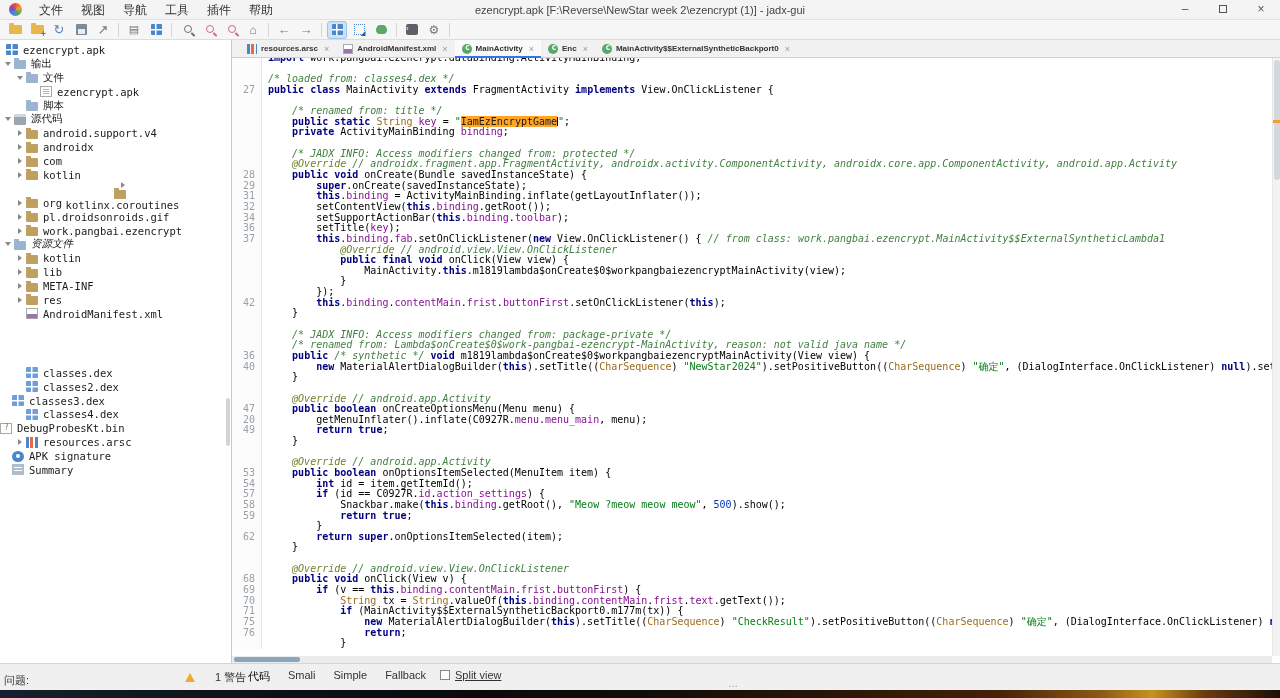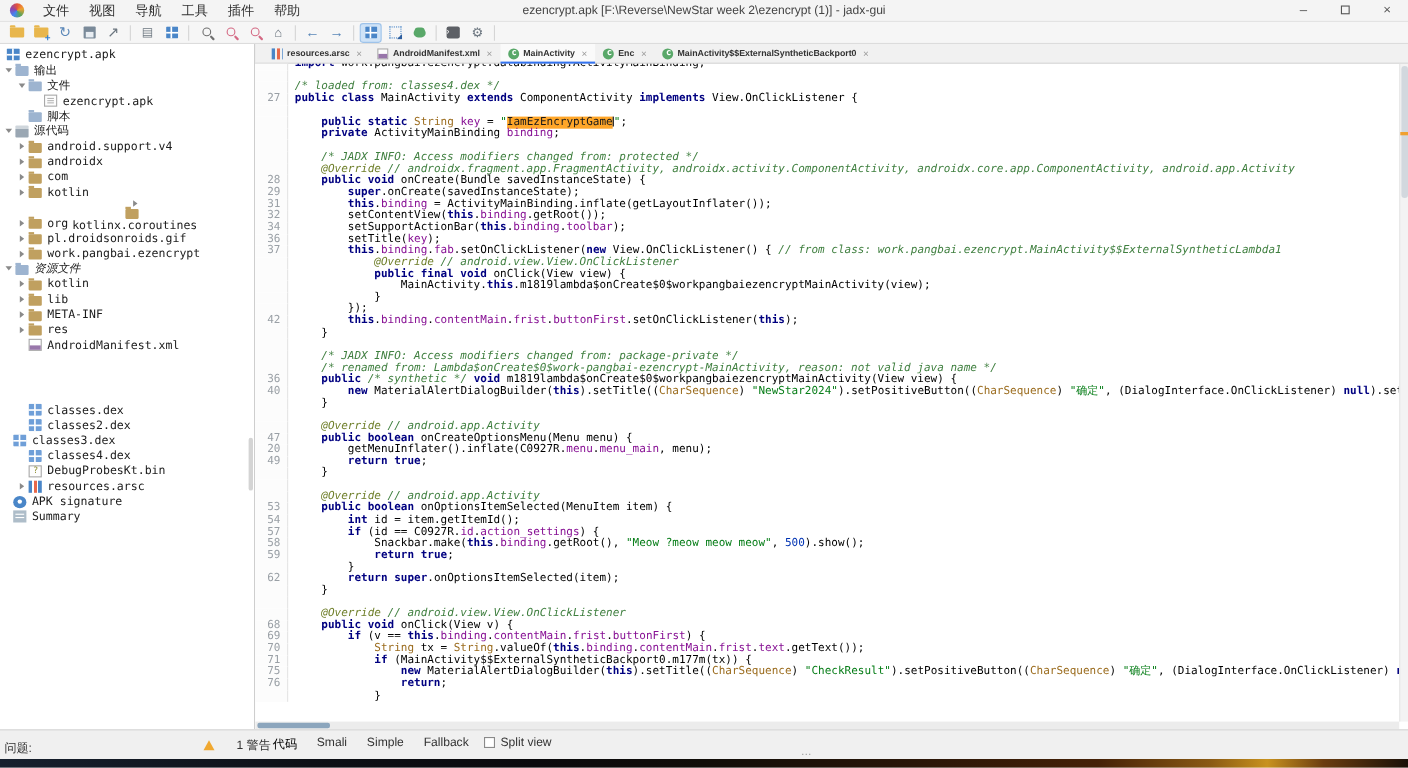--- a/index.html
+++ b/index.html
@@ -100,21 +100,21 @@
   .hscroll .thumb { position:absolute; left:2px; top:1px; width:66px; height:5px; background:#8ca6bd; border-radius:2px; }
 
   
   .bottombar { height:27px; background:#f0f0f0; border-top:1px solid #d5d5d5; position:relative; font-size:11px; color:#333; }
   .problems { position:absolute; left:4px; bottom:2px; }
   .warnbox { position:absolute; left:185px; top:6px; display:flex; align-items:center; gap:20px; }
   .warn-tri { width:0; height:0; border-left:5px solid transparent; border-right:5px solid transparent; border-bottom:9px solid #f0a830; }
   .viewtabs { position:absolute; left:248px; top:5px; display:flex; gap:18px; }
   .viewtab { color:#333; }
   .viewtab.active { color:#000; }
-  .splitview { position:absolute; left:440px; top:5px; display:flex; align-items:center; gap:5px; }
+  .splitview { position:absolute; left:440px; top:5px; display:flex; align-items:center; gap:5px;text-decoration:underline; }
   .checkbox { width:10px; height:10px; background:#fff; border:1px solid #8a8a8a; }
   .dots { position:absolute; left:728px; top:14px; color:#9a9a9a; font-size:10px; letter-spacing:2px; }
 
   
   .deskstrip { position:absolute; left:0; right:0; bottom:0; height:8px;
      background:linear-gradient(90deg,#16202e 0%,#0d1016 22%,#0a0a0d 38%,#100d08 50%,#2a1608 65%,#452107 78%,#8a5a14 86%,#c8921e 90%,#6b3d10 94%,#1a1008 100%); }
 </style>
 </head>
 <body>
 
@@ -340,21 +340,21 @@
         <span>classes2.dex</span>
       </div>
       <div class="tree-row" style="padding-left: 12px;">
         <span class="tico t-dex"></span>
         <span>classes3.dex</span>
       </div>
       <div class="tree-row" style="padding-left: 26px;">
         <span class="tico t-dex"></span>
         <span>classes4.dex</span>
       </div>
-      <div class="tree-row" style="padding-left: 26px;">
+      <div class="tree-row" style="">
         <span class="tico t-bin"></span>
         <span>DebugProbesKt.bin</span>
       </div>
       <div class="tree-row" style="padding-left: 14px;">
         <span class="chev">
           <span class="chev-r"></span>
         </span>
         <span class="tico t-arsc"></span>
         <span>resources.arsc</span>
       </div>
@@ -394,22 +394,23 @@
           <span class="tico t-class"></span>
           <span>MainActivity$$ExternalSyntheticBackport0</span>
           <span class="close">×</span>
         </span>
       </div>
     <div class="editor-wrap">
       <div class="code-area" id="code">
           <div class="cl"><span class="ln"></span><span class="ct"><span class="tk-k">import </span><span class="tk-p">work.pangbai.ezencrypt.databinding.ActivityMainBinding;</span></span></div>
           <div class="cl"><span class="ln"></span><span class="ct"></span></div>
           <div class="cl"><span class="ln"></span><span class="ct"><span class="tk-c">/* loaded from: classes4.dex */</span></span></div>
-          <div class="cl"><span class="ln">27</span><span class="ct"><span class="tk-k">public class </span><span class="tk-p">MainActivity </span><span class="tk-k">extends </span><span class="tk-p">ComponentActivity </span><span class="tk-k">implements </span><span class="tk-p">View.OnClickListener {</span></span></div>
-          <div class="cl"><span class="ln"></span><span class="ct"></span></div>
+          <div class="cl"><span class="ln">27</span><span class="ct"><span class="tk-k">public class </span><span class="tk-p">MainActivity </span><span class="tk-k">extends </span><span class="tk-p">FragmentActivity </span><span class="tk-k">implements </span><span class="tk-p">View.OnClickListener {</span></span></div>
+          <div class="cl"><span class="ln"></span><span class="ct"></span></div>
+          <div class="cl"><span class="ln"></span><span class="ct"><span class="tk-c">    /* renamed from: title */</span></span></div>
           <div class="cl"><span class="ln"></span><span class="ct"><span class="tk-p">    </span><span class="tk-k">public static </span><span class="tk-t">String</span><span class="tk-p"> </span><span class="tk-f">key</span><span class="tk-p"> = </span><span class="tk-s">"</span><span class="tk-hl">IamEzEncryptGame</span><span class="caret"></span><span class="tk-s">"</span><span class="tk-p">;</span></span></div>
           <div class="cl"><span class="ln"></span><span class="ct"><span class="tk-p">    </span><span class="tk-k">private </span><span class="tk-p">ActivityMainBinding </span><span class="tk-f">binding</span><span class="tk-p">;</span></span></div>
           <div class="cl"><span class="ln"></span><span class="ct"></span></div>
           <div class="cl"><span class="ln"></span><span class="ct"><span class="tk-c">    /* JADX INFO: Access modifiers changed from: protected */</span></span></div>
           <div class="cl"><span class="ln"></span><span class="ct"><span class="tk-a">    @Override </span><span class="tk-c">// androidx.fragment.app.FragmentActivity, androidx.activity.ComponentActivity, androidx.core.app.ComponentActivity, android.app.Activity</span></span></div>
           <div class="cl"><span class="ln">28</span><span class="ct"><span class="tk-p">    </span><span class="tk-k">public void </span><span class="tk-p">onCreate(Bundle savedInstanceState) {</span></span></div>
           <div class="cl"><span class="ln">29</span><span class="ct"><span class="tk-p">        </span><span class="tk-k">super</span><span class="tk-p">.onCreate(savedInstanceState);</span></span></div>
           <div class="cl"><span class="ln">31</span><span class="ct"><span class="tk-p">        </span><span class="tk-k">this</span><span class="tk-p">.</span><span class="tk-f">binding</span><span class="tk-p"> = ActivityMainBinding.inflate(getLayoutInflater());</span></span></div>
           <div class="cl"><span class="ln">32</span><span class="ct"><span class="tk-p">        setContentView(</span><span class="tk-k">this</span><span class="tk-p">.</span><span class="tk-f">binding</span><span class="tk-p">.getRoot());</span></span></div>
           <div class="cl"><span class="ln">34</span><span class="ct"><span class="tk-p">        setSupportActionBar(</span><span class="tk-k">this</span><span class="tk-p">.</span><span class="tk-f">binding</span><span class="tk-p">.</span><span class="tk-f">toolbar</span><span class="tk-p">);</span></span></div>

